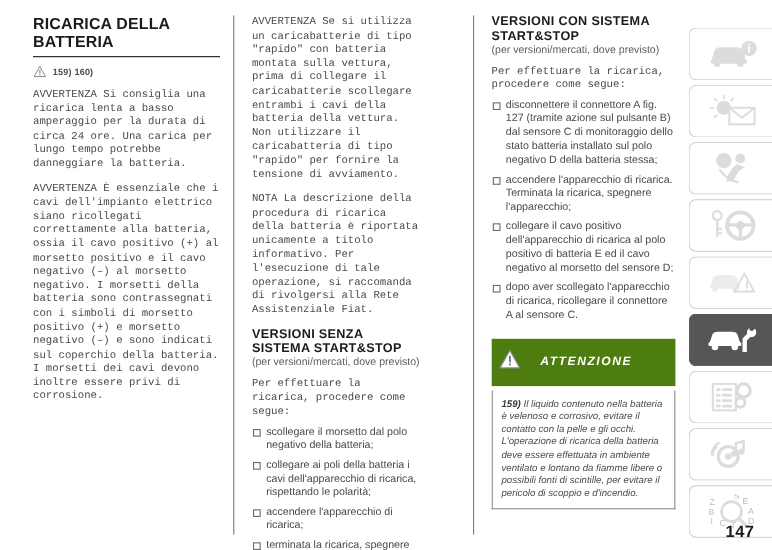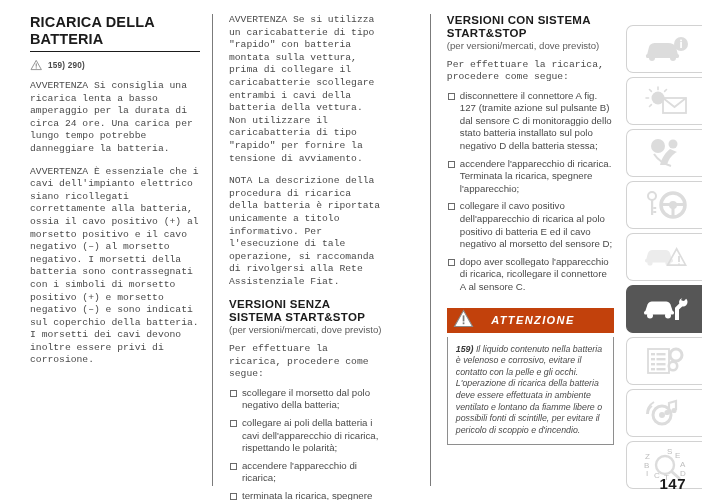--- a/index.html
+++ b/index.html
@@ -116,22 +116,22 @@
     left: 1px;
     top: 3px;
     width: 5px;
     height: 5px;
     border: 1px solid #6a6a6a;
   }
 
   
   .warn-wrap { margin-top: 14px; }
   .warn-head {
-    background: #c2410c;
-    height: 25px;
+    background: #4d7c0f;
+    height: 43px;
     display: flex;
     align-items: center;
     padding-left: 6px;
   }
   .warn-head .label {
     flex: 1;
     text-align: center;
     font-size: 11px;
     font-style: italic;
     font-weight: bold;
@@ -208,21 +208,21 @@
       <div class="title-rule"></div>
 
       <div class="refs-line">
         <span class="hazard-mini">
           <svg class="hazard-mini" viewBox="0 0 13 12" xmlns="http://www.w3.org/2000/svg">
             <path d="M1 10.6 L6.2 1.4 L11.4 10.6 Z" fill="none" stroke="#8a8a8a" stroke-width="0.9"></path>
             <rect x="5.7" y="4.4" width="1.1" height="3.3" fill="#8a8a8a"></rect>
             <rect x="5.7" y="8.4" width="1.1" height="1.1" fill="#8a8a8a"></rect>
           </svg>
         </span>
-        <span class="refs-num">159) 290)</span>
+        <span class="refs-num">159) 160)</span>
       </div>
 
       <p class="body">AVVERTENZA Si consiglia una ricarica lenta a basso amperaggio per la durata di circa 24 ore. Una carica per lungo tempo potrebbe danneggiare la batteria.</p>
       <p class="body">AVVERTENZA È essenziale che i cavi dell'impianto elettrico siano ricollegati correttamente alla batteria, ossia il cavo positivo (+) al morsetto positivo e il cavo negativo (–) al morsetto negativo. I morsetti della batteria sono contrassegnati con i simboli di morsetto positivo (+) e morsetto negativo (–) e sono indicati sul coperchio della batteria. I morsetti dei cavi devono inoltre essere privi di corrosione.</p>
     </div>
 
     <div class="col col2">
       <p class="body">AVVERTENZA Se si utilizza un caricabatterie di tipo "rapido" con batteria montata sulla vettura, prima di collegare il caricabatterie scollegare entrambi i cavi della batteria della vettura. Non utilizzare il caricabatteria di tipo "rapido" per fornire la tensione di avviamento.</p>
       <p class="body">NOTA La descrizione della procedura di ricarica della batteria è riportata unicamente a titolo informativo. Per l'esecuzione di tale operazione, si raccomanda di rivolgersi alla Rete Assistenziale Fiat.</p>
 

